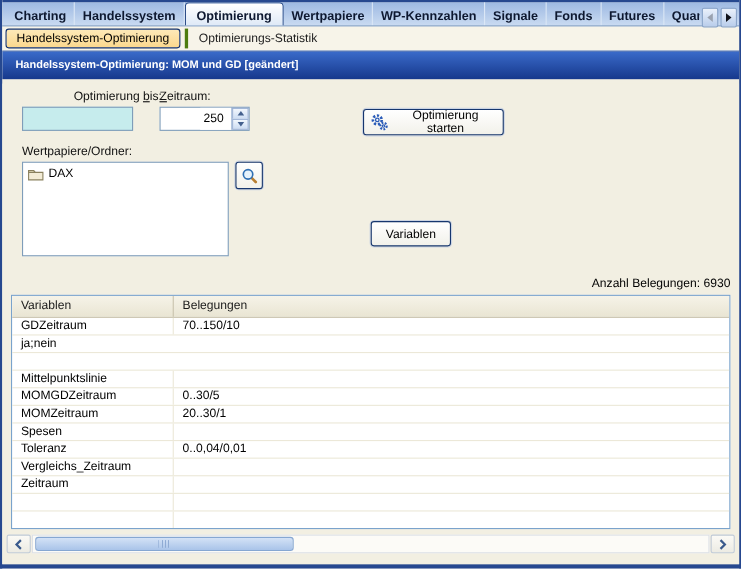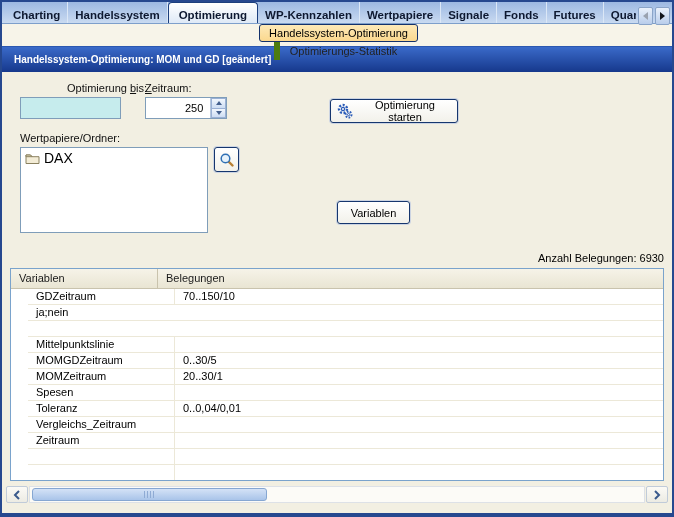--- a/index.html
+++ b/index.html
@@ -29,28 +29,28 @@
   .tab-scroll{position:absolute;right:2px;top:5px;display:flex;gap:2px;}
   .tab-scroll-btn{
     width:15px;height:18px;border:1px solid #8aa4c8;border-radius:2px;
     background:linear-gradient(#eaf1fb,#b9cdeb);
     display:flex;align-items:center;justify-content:center;
   }
   .tri-left{width:0;height:0;border-top:4px solid transparent;border-bottom:4px solid transparent;border-right:5px solid #9aa2b0;}
   .tri-right{width:0;height:0;border-top:4px solid transparent;border-bottom:4px solid transparent;border-left:5px solid #10131a;}
   
   .subtabbar{
-    height:22px;background:#f7f4e9;display:flex;align-items:center;padding-left:3px;flex-direction:column;
+    height:22px;background:#f7f4e9;display:flex;align-items:center;padding-left:3px;
   }
   .subtab{font-size:11px;color:#222;padding:3px 10px;white-space:nowrap;cursor:default;}
   .subtab.selected{
     background:linear-gradient(#fde9b8,#fbd88e);
     border:1px solid #13316b;border-radius:3px;padding:2px 9px;color:#000;
   }
-  .subtab.plain{border-left:6px solid #4d7c0f;margin-left:4px;text-align:right;}
+  .subtab.plain{border-left:3px solid #4d7c0f;margin-left:4px;text-align:right;}
   
   .titlebar{
     height:26px;background:linear-gradient(#3a6ac9,#16388c);
     border-top:1px solid #2b57b0;
     color:#fff;font-weight:bold;font-size:10px;line-height:25px;padding-left:12px;
     white-space:nowrap;
   }
   
   .content{position:absolute;top:76px;left:0;right:0;bottom:0;background:#f2efe2;}
   .flabel{position:absolute;font-size:11px;color:#111;}
@@ -84,32 +84,32 @@
     font-size:11px;color:#000;font-family:"Liberation Sans",sans-serif;
     display:flex;align-items:center;justify-content:center;gap:6px;cursor:default;
   }
   .start-btn{position:absolute;left:328px;top:23px;width:128px;height:24px;}
   .variablen-btn{position:absolute;left:335px;top:125px;width:73px;height:23px;}
   .search-btn{position:absolute;left:212px;top:71px;width:25px;height:25px;}
   .listbox{
     position:absolute;left:18px;top:71px;width:188px;height:86px;
     background:#fff;border:1px solid #7f9db9;overflow:hidden;padding-top:2px;
   }
-  .list-item{display:flex;align-items:center;gap:4px;font-size:14px;padding:1px 4px;height:16px;}
+  .list-item{display:flex;align-items:center;gap:4px;font-size:11px;padding:1px 4px;height:16px;}
   .summary{position:absolute;right:8px;top:176px;font-size:11px;color:#000;}
   
   .vtable{
     position:absolute;left:8px;right:8px;top:192px;height:213px;
     border:1px solid #7aa3cc;background:#fff;overflow:hidden;
   }
   .thead{height:20px;display:flex;background:linear-gradient(#f6f3e8,#e9e5d3);border-bottom:1px solid #c9c3ad;}
   .th{font-size:11px;color:#1a1a1a;line-height:19px;padding-left:8px;}
   .th.col1{width:147px;border-right:1px solid #c9c3ad;}
   .th.col2{flex:1;}
-  .tr{display:flex;height:16px;border-bottom:1px solid #ece8d8;margin-left:17px;}
+  .tr{display:flex;height:16px;border-bottom:1px solid #ece8d8;}
   .td{font-size:11px;color:#000;line-height:15px;padding-left:8px;white-space:nowrap;overflow:hidden;}
   .td.col1{width:147px;border-right:1px solid #ece8d8;}
   .td.col2{flex:1;}
   
   .hscroll{
     position:absolute;left:4px;right:4px;top:410px;height:17px;
     display:flex;align-items:center;
   }
   .hs-btn{
     width:22px;height:17px;flex:0 0 auto;
@@ -130,22 +130,22 @@
 </head>
 <body>
 
 <div class="window">
 
   <div class="tabbar">
     <div style="display:flex;overflow:hidden;margin-right:36px;" id="main-tabs">
         <div class="tab">Charting</div>
         <div class="tab">Handelssystem</div>
         <div class="tab selected">Optimierung</div>
+        <div class="tab">Wertpapiere</div>
         <div class="tab">WP-Kennzahlen</div>
-        <div class="tab">Wertpapiere</div>
         <div class="tab">Signale</div>
         <div class="tab">Fonds</div>
         <div class="tab">Futures</div>
         <div class="tab">Quantitati</div>
       </div>
     <div class="tab-scroll">
       <div class="tab-scroll-btn">
         <span class="tri-left"></span>
       </div>
       <div class="tab-scroll-btn">

